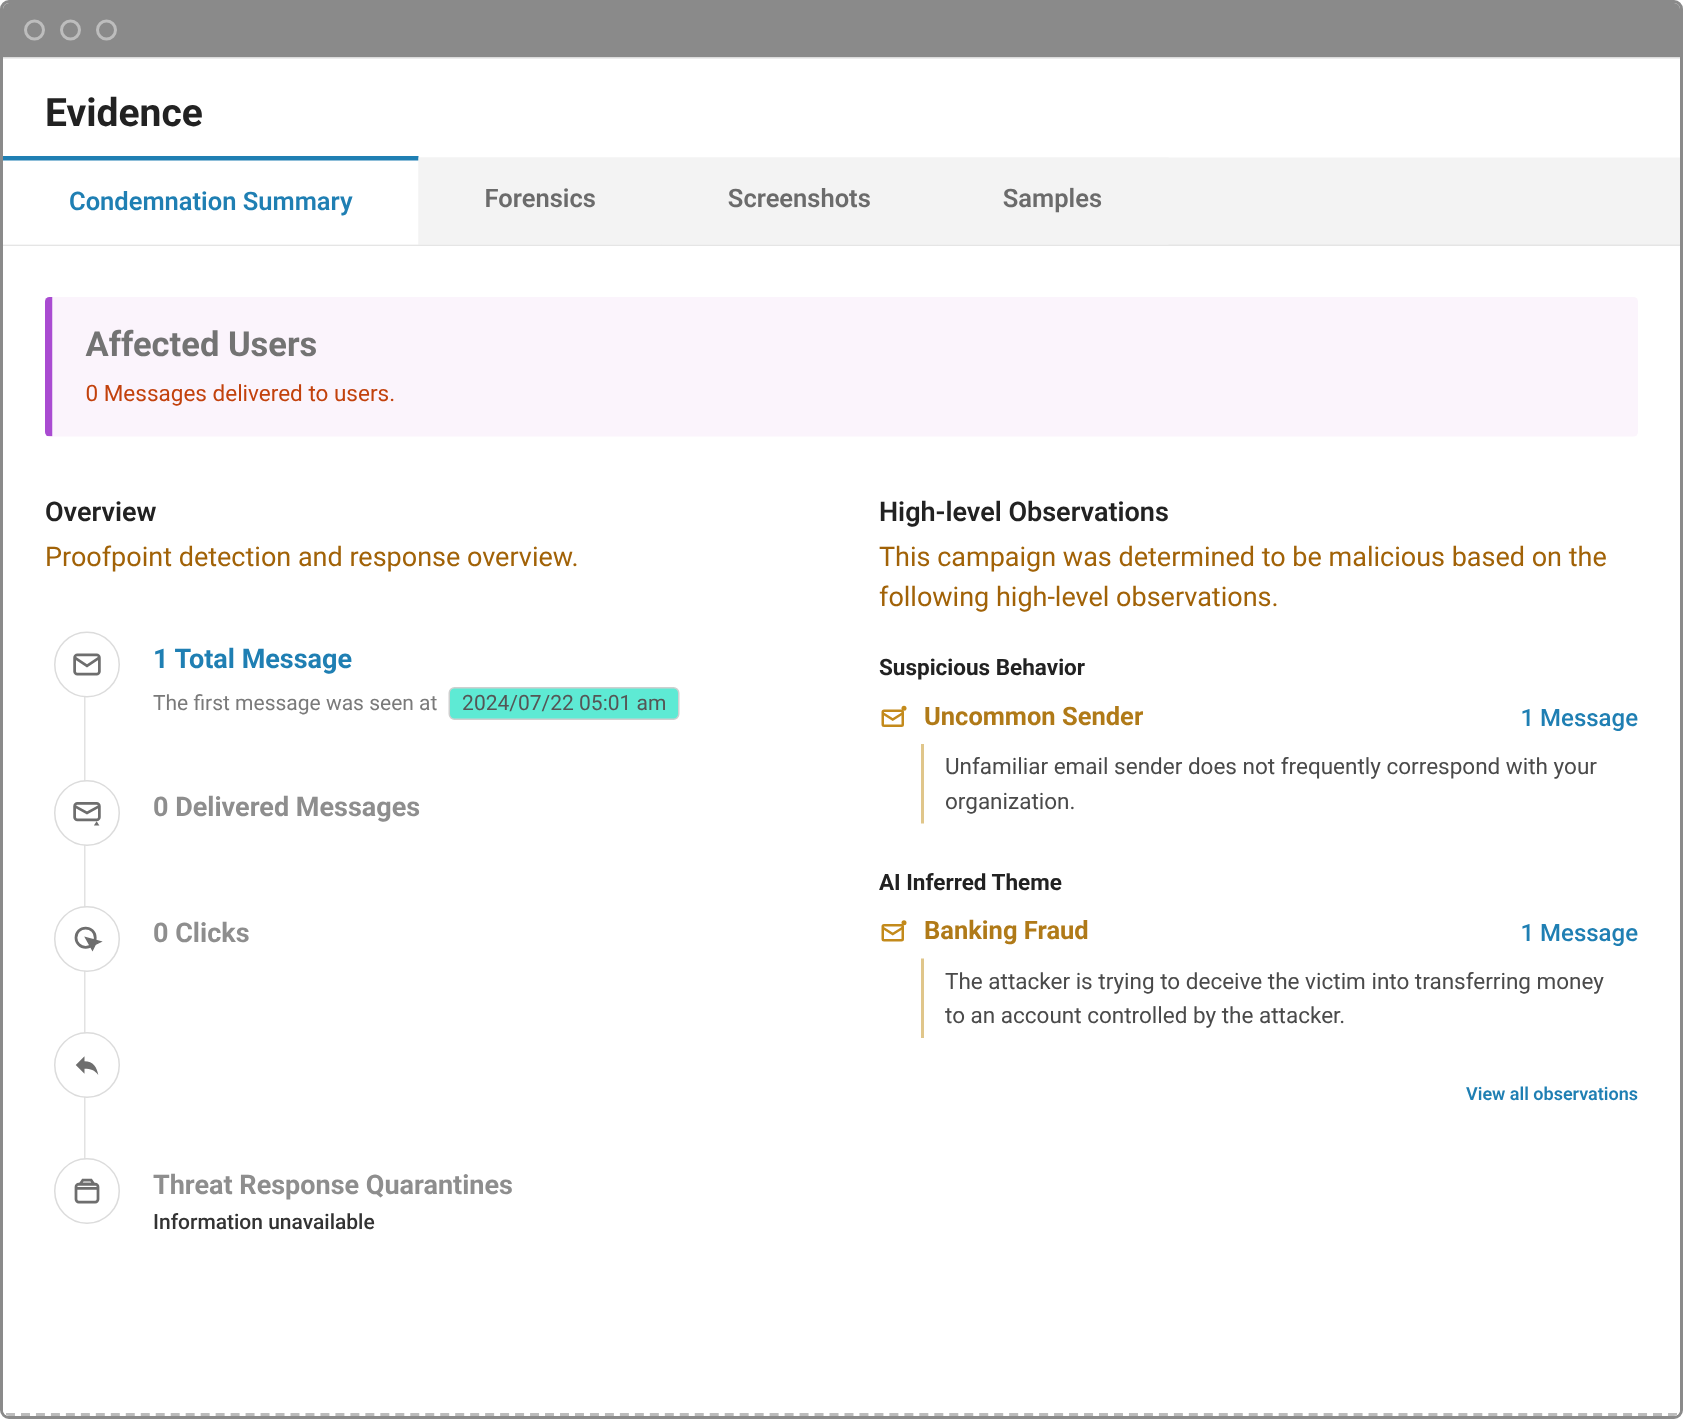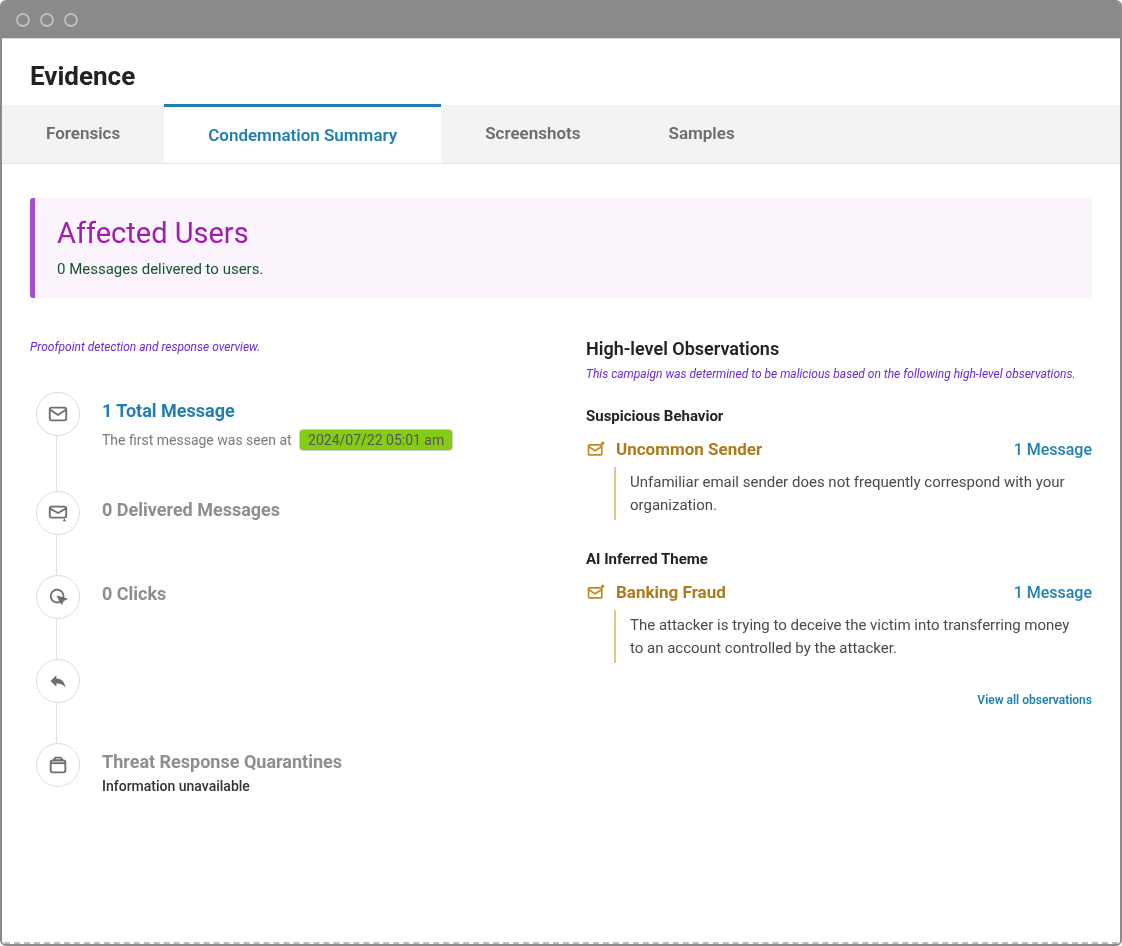--- a/index.html
+++ b/index.html
@@ -70,46 +70,45 @@
     overflow: auto;
   }
   .banner {
     border-left: 5px solid #a94bd1;
     background: #fbf4fc;
     border-radius: 3px;
     padding: 18px 22px 20px 22px;
     margin-bottom: 40px;
   }
   .banner h2 {
-    font-size: 29px;
-    font-weight: 400;
-    color: #a21caf;
+    font-size: 23px;
+    font-weight: 700;
+    color: #737373;
     margin-bottom: 10px;
   }
   .banner p {
     font-size: 15px;
-    color: #14532d;
+    color: #c2410c;
   }
   .two-col {
     display: flex;
     gap: 50px;
   }
   .col { flex: 1; min-width: 0; }
   .section-title {
     font-size: 18px;
     font-weight: 600;
     color: #222;
     margin-bottom: 6px;
   }
   .section-sub {
-    font-size: 12px;
-    color: #6d28d9;
+    font-size: 18px;
+    color: #a16207;
     margin-bottom: 24px;
     line-height: 1.5;
-    font-style: italic;
   }
   .timeline {
     position: relative;
     padding-left: 6px;
   }
   .timeline::before {
     content: "";
     position: absolute;
     top: 22px;
     bottom: 22px;
@@ -149,21 +148,21 @@
     font-weight: 700;
     color: #8e8e8e;
   }
   .tl-detail {
     font-size: 14px;
     color: #7a7a7a;
   }
   .timestamp-badge {
     display: inline-block;
     border: 1px solid #cfcfcf;
-    background: #84cc16;
+    background: #5eead4;
     border-radius: 4px;
     padding: 2px 8px;
     font-size: 14px;
     color: #555;
     margin-left: 4px;
   }
   .obs-subhead {
     font-size: 15px;
     font-weight: 700;
     color: #222;
@@ -220,36 +219,37 @@
   <div class="titlebar">
     <span class="dot"></span>
     <span class="dot"></span>
     <span class="dot"></span>
   </div>
 
   <div class="content">
     <div class="page-title">Evidence</div>
 
     <div class="tabs">
+      <div class="tab active">Condemnation Summary</div>
       <div class="tab">Forensics</div>
-      <div class="tab active">Condemnation Summary</div>
       <div class="tab">Screenshots</div>
       <div class="tab">Samples</div>
     </div>
 
     <div class="body">
 
       <div class="banner">
         <h2>Affected Users</h2>
         <p>0 Messages delivered to users.</p>
       </div>
 
       <div class="two-col">
 
         <div class="col">
+          <div class="section-title">Overview</div>
           <div class="section-sub">Proofpoint detection and response overview.</div>
 
           <div class="timeline">
 
             <div class="tl-item">
               <div class="tl-icon">
                 <svg width="22" height="22" viewBox="0 0 24 24" fill="none" stroke="currentColor" stroke-width="2">
                   <rect x="3" y="5" width="18" height="14" rx="2"></rect>
                   <path d="M3 7l9 6 9-6"></path>
                 </svg>

